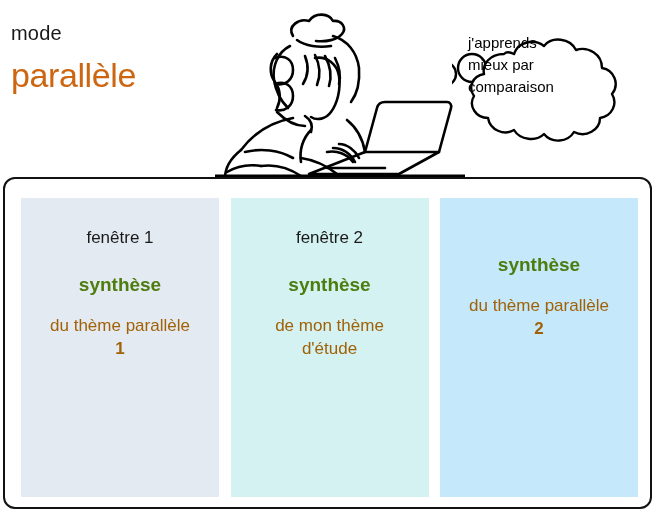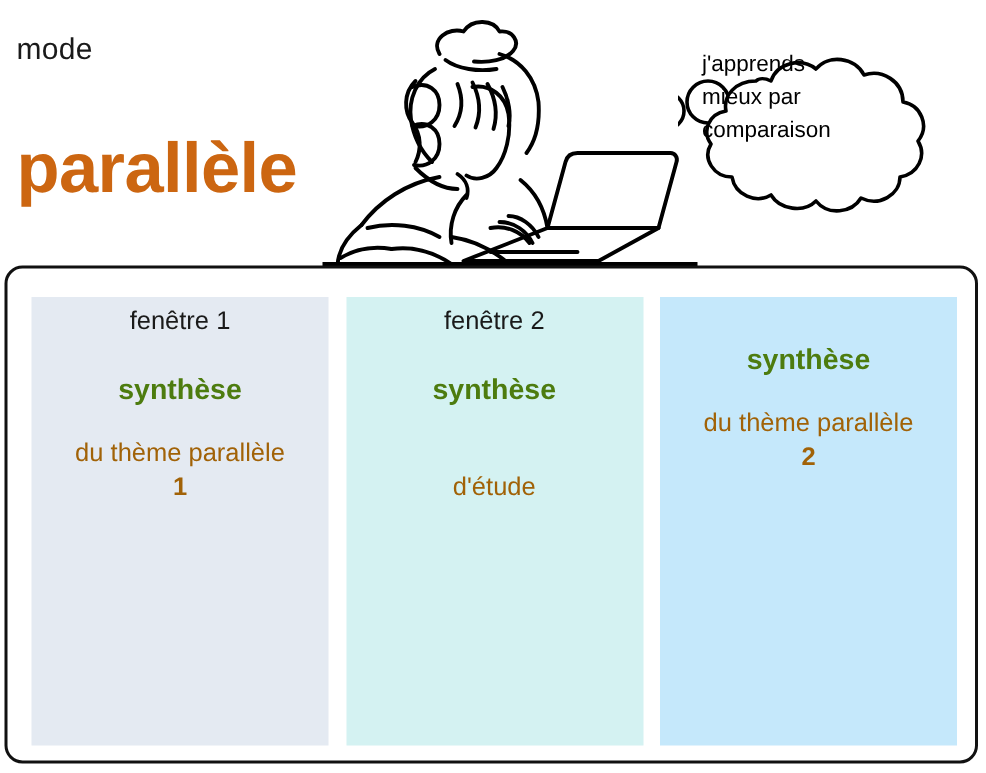--- a/index.html
+++ b/index.html
@@ -30,23 +30,23 @@
     left: 11px;
     top: 23px;
     font-size: 20px;
     color: #1a1a1a;
     letter-spacing: 0.2px;
     line-height: 1;
   }
   .mode-title {
     position: absolute;
     left: 11px;
-    top: 88px;
-    font-size: 47px;
-    font-weight: bold;
+    top: 58px;
+    font-size: 34px;
+    font-weight: normal;
     color: #cc6611;
     letter-spacing: -0.4px;
     line-height: 1;
   }
 
   
   .illustration {
     position: absolute;
     left: 215px;
     top: 0px;
@@ -89,21 +89,21 @@
     top: 19px;
     width: 617px;
     height: 299px;
     display: flex;
     justify-content: space-between;
   }
   .col {
     width: 198px;
     height: 299px;
     box-sizing: border-box;
-    padding-top: 6px;
+    padding-top: 30px;
   }
   .col-1 { background: #e4eaf2; }
   .col-2 { background: #d4f2f2; }
   .col-3 { background: #c5e8fb; }
 
   .col-label {
     text-align: center;
     font-size: 17px;
     color: #1a1a1a;
     line-height: 1.2;
@@ -229,21 +229,21 @@
         <div class="col-desc">
           <span>du thème parallèle</span><br>
           <span class="num">1</span>
         </div>
       </div>
 
       <div class="col col-2">
         <div class="col-label">fenêtre 2</div>
         <div class="col-synth">synthèse</div>
         <div class="col-desc">
-          <br>
+          <span>de mon thème</span><br>
           <span>d'étude</span>
         </div>
       </div>
 
       <div class="col col-3">
         <div class="col-synth">synthèse</div>
         <div class="col-desc">
           <span>du thème parallèle</span><br>
           <span class="num">2</span>
         </div>

